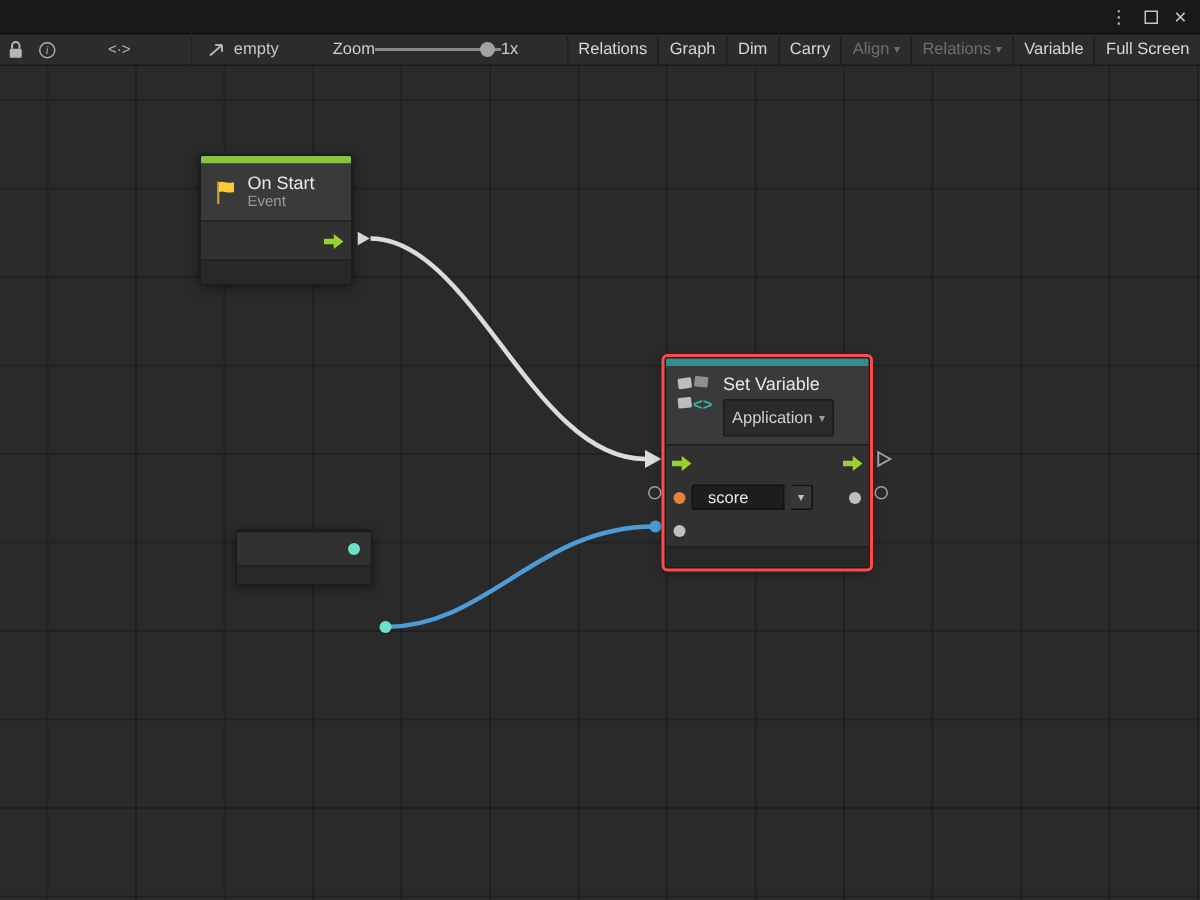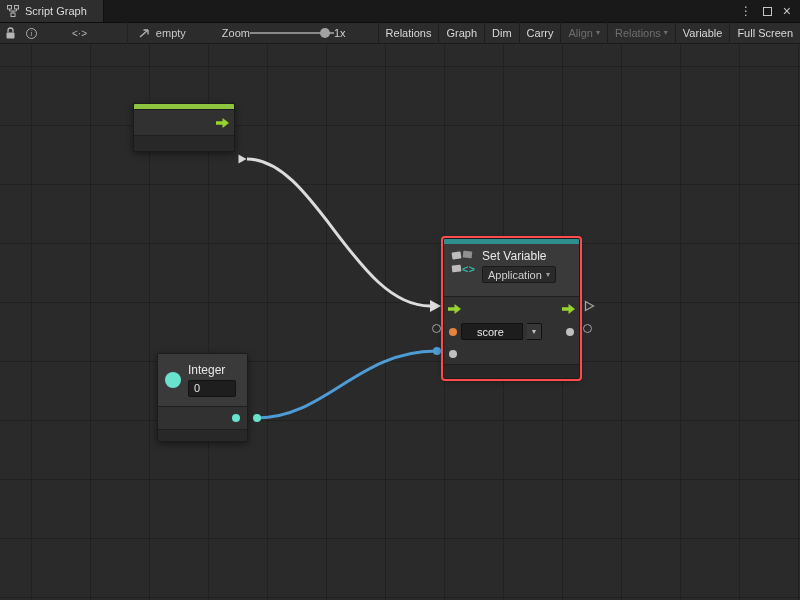--- a/index.html
+++ b/index.html
@@ -84,56 +84,47 @@
   .nsub { color: #9B9B9B; font-size: 10px; line-height: 1.2; }
   .prow { display: flex; align-items: center; }
   .dot { width: 8px; height: 8px; border-radius: 50%; display: inline-block; flex: 0 0 auto; }
   .circle-icon { width: 16px; height: 16px; border-radius: 50%; display: inline-block; flex: 0 0 auto; }
   .value-box {
     width: 48px; height: 17px; margin-top: 2px;
     background: #1E1E1E; border: 1px solid #121212; border-radius: 2px;
     color: #E2E2E2; font-size: 11px; display: flex; align-items: center; padding-left: 5px;
   }
   .dropdown {
-    height: 17px; width: 74px; padding: 0 5px;
+    height: 25px; width: 74px; padding: 0 5px;
     background: #2A2A2A; border: 1px solid #191919; border-radius: 2px;
     display: flex; align-items: center; justify-content: space-between;
     color: #CFCFCF; font-size: 11px;
   }
   .dropdown .dd { color: #9A9A9A; }
   .field {
     width: 62px; height: 17px; background: #1D1D1D; border: 1px solid #101010;
     border-radius: 2px 0 0 2px; color: #E8E8E8; font-size: 11px;
-    display: flex; align-items: center; padding-left: 15px;
+    display: flex; align-items: center; padding-left: 10px;
   }
   .field-dd {
     width: 15px; height: 17px; background: #373737; border: 1px solid #101010; border-left: none;
     border-radius: 0 2px 2px 0; display: flex; align-items: center; justify-content: center; color: #C4C4C4;
   }
   .connector { position: absolute; }
   .ring {
     position: absolute; width: 9px; height: 9px; border-radius: 50%;
     border: 1.3px solid #A0A0A0; background: transparent;
   }
 </style>
 </head>
 <body>
 
 <div class="app">
 
   <div class="titlebar">
-    <div class="tab">
-      <svg width="12" height="12" viewBox="0 0 12 12">
-        <rect x="0.5" y="0.5" width="4" height="3.5" fill="none" stroke="#B5B5B5"></rect>
-        <rect x="7.5" y="0.5" width="4" height="3.5" fill="none" stroke="#B5B5B5"></rect>
-        <rect x="4" y="8" width="4" height="3.5" fill="none" stroke="#B5B5B5"></rect>
-        <path d="M2.5 4 V6 H9.5 V4 M6 6 V8" stroke="#B5B5B5" fill="none"></path>
-      </svg>
-      <span>Script Graph</span>
-    </div>
     <div class="spacer"></div>
     <div class="win-controls">
       <span class="kebab">⋮</span>
       <span class="maxbox"></span>
       <span class="closex">×</span>
     </div>
   </div>
 
   <div class="toolbar">
     <span class="ticon">
@@ -197,20 +188,30 @@
     <svg class="wires">
       <path class="wire" d="M247 115 C315 115 355 262 430 262" stroke="#DCDCDC"></path>
       <polygon points="430,256 441,262 430,268" fill="#DCDCDC"></polygon>
       <path class="wire" d="M257 374 C325 374 358 307 436 307" stroke="#4E9CD6"></path>
       <circle cx="257" cy="374" r="4" fill="#69E3CE"></circle>
       <circle cx="437" cy="307" r="4" fill="#4E9CD6"></circle>
     </svg>
 
     <div class="node" style="left:133px; top:59px; width:102px;">
       <div class="accent" style="background:#8DC43F"></div>
+      <div class="nheader prow" style="height:38px; gap:7px; padding:0 8px;">
+        <svg width="16" height="17" viewBox="0 0 16 17">
+          <line x1="3.5" y1="1" x2="3.5" y2="16" stroke="#C9A227" stroke-width="1.5"></line>
+          <path d="M4 1.5 C7 0.2 9 2.8 14 1.5 L14 8 C9 9.3 7 6.7 4 8 Z" fill="#FFC934"></path>
+        </svg>
+        <div>
+          <div class="ntitle">On Start</div>
+          <div class="nsub">Event</div>
+        </div>
+      </div>
       <div class="nbody prow" style="height:26px; justify-content:flex-end; padding:0 5px;">
         <svg width="13" height="10" viewBox="0 0 13 10">
           <path d="M0 3.2 H6.5 V0 L13 5 L6.5 10 V6.8 H0 Z" fill="#97D330"></path>
         </svg>
       </div>
       <div class="nfooter" style="height:16px;"></div>
     </div>
 
     <svg class="connector" style="left:237px; top:109px;" width="11" height="12" viewBox="0 0 11 12">
       <path d="M1.5 1.5 L9.5 6 L1.5 10.5 Z" fill="#D8D8D8"></path>
@@ -259,29 +260,20 @@
       <div class="nfooter" style="height:14px;"></div>
     </div>
 
     <svg class="connector" style="left:584px; top:256px;" width="11" height="12" viewBox="0 0 11 12">
       <path d="M1.5 1.5 L9.5 6 L1.5 10.5 Z" fill="none" stroke="#A0A0A0" stroke-width="1.3"></path>
     </svg>
     <span class="ring" style="left:432px; top:280px;"></span>
     <span class="ring" style="left:583px; top:280px;"></span>
 
     <div class="node" style="left:157px; top:309px; width:91px;">
-      <div class="nheader prow" style="height:52px; gap:7px; padding:0 7px;">
-        <span class="circle-icon" style="background:#69E3CE"></span>
-        <div>
-          <div class="ntitle">Integer</div>
-          <div class="value-box">
-            <span>0</span>
-          </div>
-        </div>
-      </div>
       <div class="nbody prow" style="height:23px; justify-content:flex-end; padding:0 7px;">
         <span class="dot" style="background:#69E3CE"></span>
       </div>
       <div class="nfooter" style="height:12px;"></div>
     </div>
 
   </div>
 </div>
 
 </body></html>

